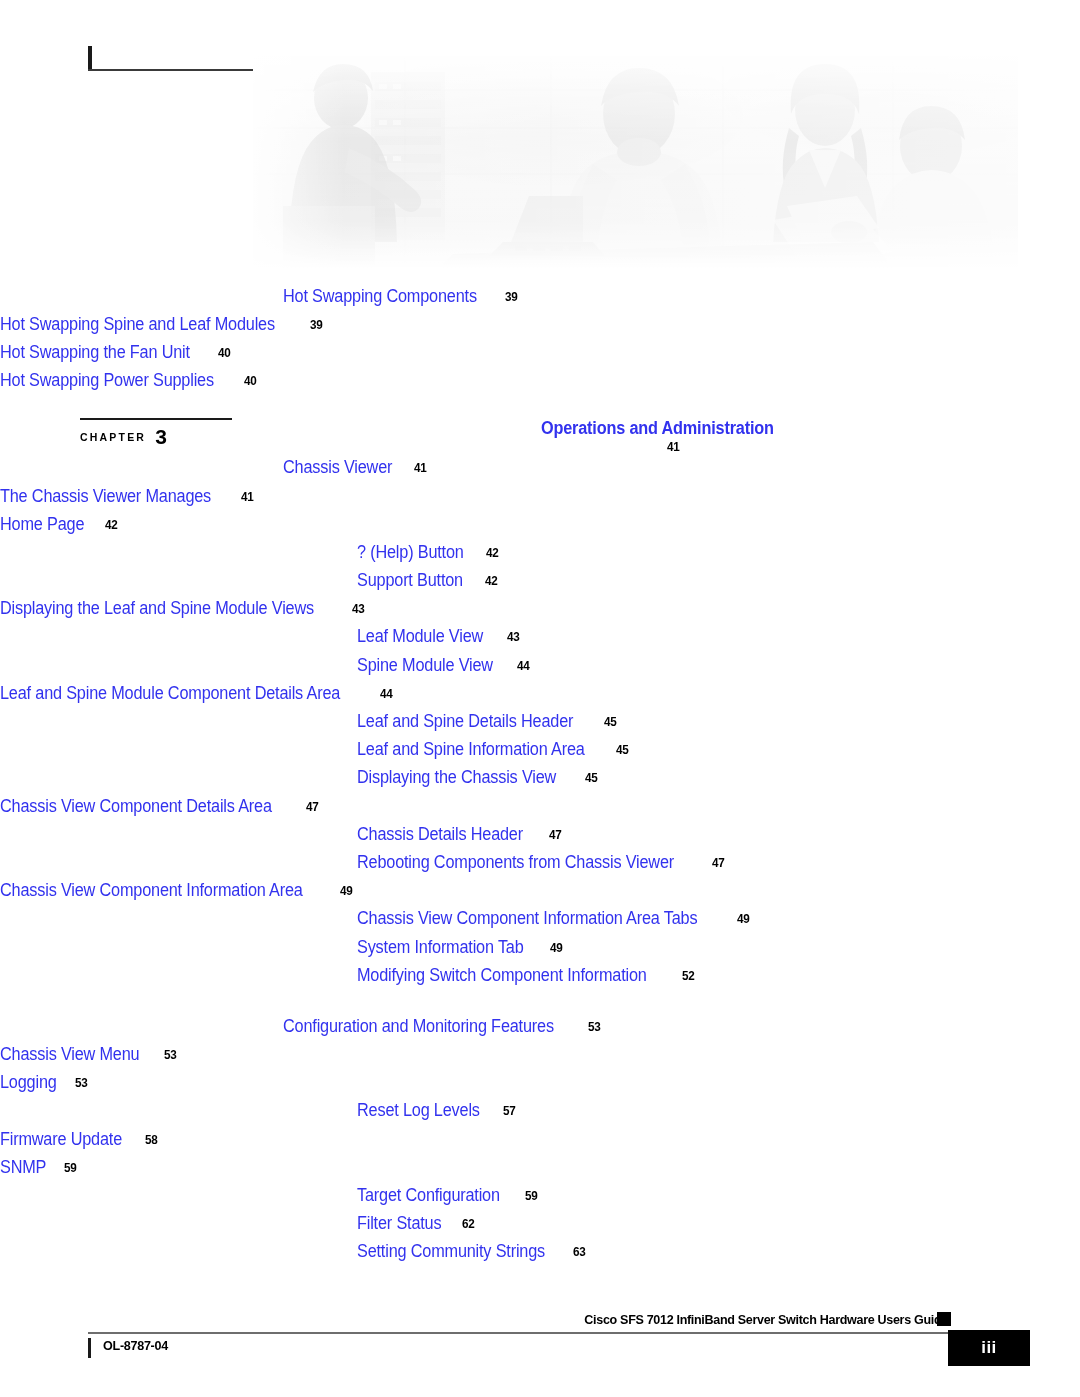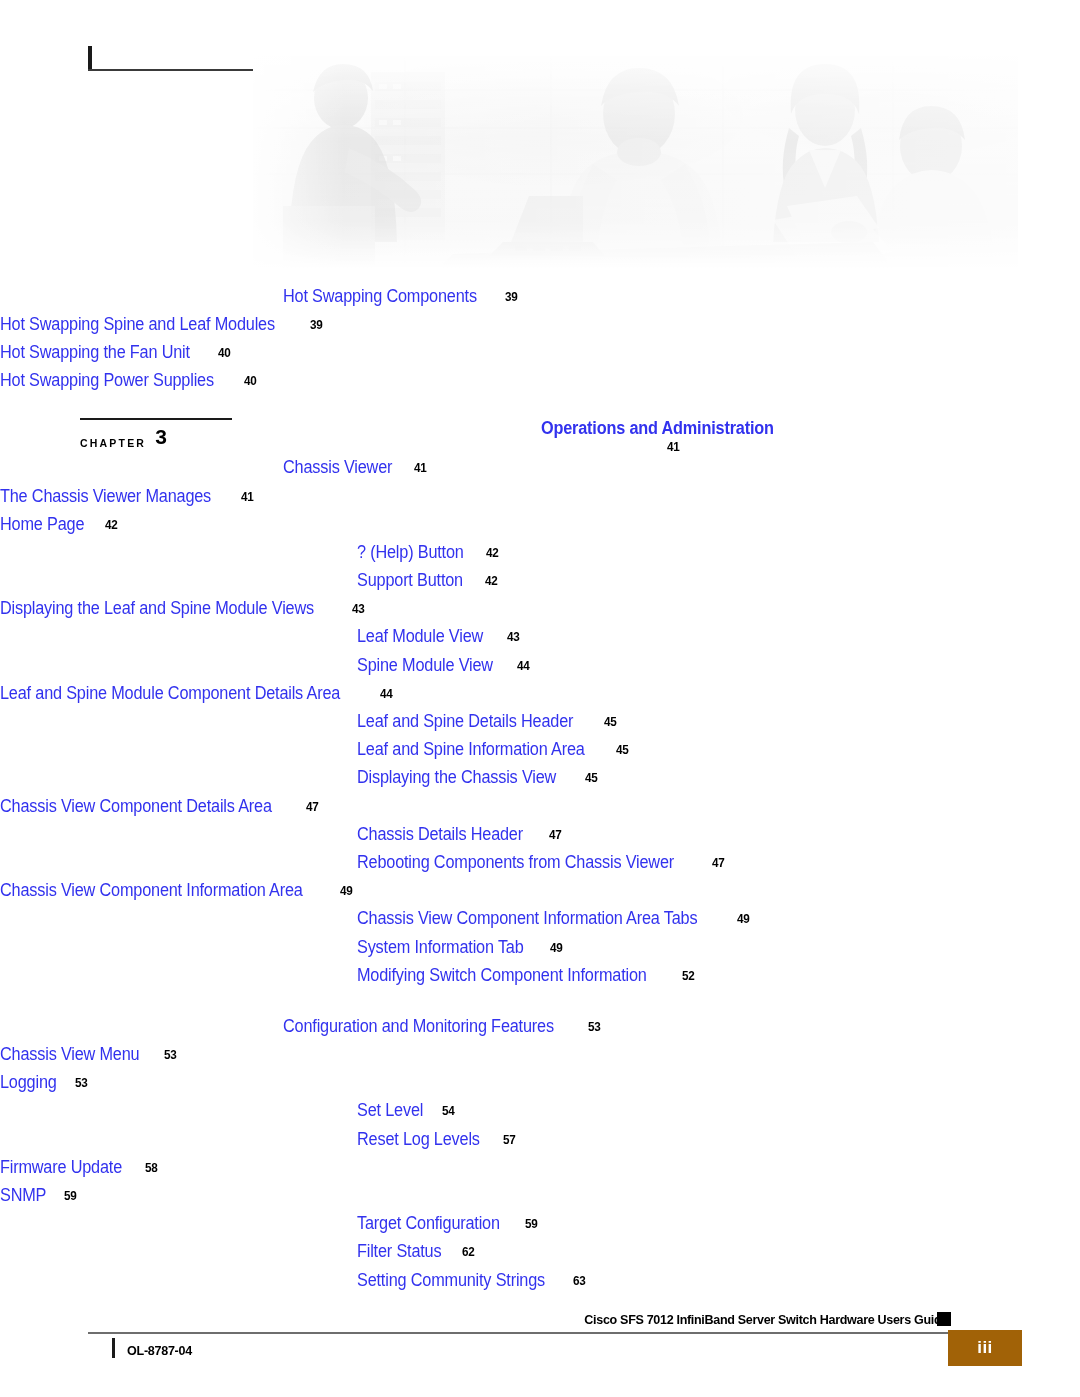--- a/index.html
+++ b/index.html
@@ -22,21 +22,21 @@
   #banner{
     position:absolute;left:253px;top:56px;width:765px;height:212px;
     overflow:hidden;
     background:#f2f2f2;
   }
   #banner svg{display:block;width:765px;height:212px;}
 
   
   #chapter-marker{position:absolute;left:80px;top:418px;width:160px;}
   #chapter-rule{width:152px;height:1.6px;background:#1a1a1a;margin-bottom:5px;}
-  #chapter-line{display:flex;align-items:flex-end;white-space:nowrap;}
+  #chapter-line{display:flex;align-items:center;white-space:nowrap;}
   #chapter-word{
     font-size:10.5px;font-weight:bold;letter-spacing:2.2px;color:#000;
     font-family:"Liberation Sans", sans-serif;
   }
   #chapter-num{
     font-size:21px;font-weight:bold;color:#000;margin-left:9px;
     font-family:"Liberation Sans", sans-serif;
   }
 
   
@@ -82,28 +82,28 @@
     font-family:"Liberation Sans", sans-serif;
     font-size:13.5px;font-weight:bold;color:#000;
     letter-spacing:-0.35px;
     white-space:nowrap;
     transform:scaleX(0.93);
     transform-origin:right center;
   }
   #footer-smallsq{position:absolute;left:937px;top:4px;width:14px;height:14px;background:#000;}
   #footer-rule{position:absolute;left:88px;top:24px;width:900px;height:1.6px;background:#6e6e6e;}
   #footer-tab{
-    position:absolute;left:948px;top:22px;width:74px;height:36px;background:#a16207;
+    position:absolute;left:948px;top:22px;width:82px;height:36px;background:#000000;
     display:flex;align-items:center;justify-content:center;
   }
   #footer-page{
     color:#fff;font-family:"Liberation Sans", sans-serif;
     font-size:17px;font-weight:bold;letter-spacing:0.5px;
   }
-  #footer-left{position:absolute;left:88px;top:30px;display:flex;align-items:flex-end;margin-left:24px;}
+  #footer-left{position:absolute;left:88px;top:30px;display:flex;align-items:flex-start;}
   #footer-tick{width:3px;height:20px;background:#1a1a1a;margin-right:12px;}
   #footer-doc{
     font-family:"Liberation Sans", sans-serif;
     font-size:13.5px;font-weight:bold;color:#000;letter-spacing:-0.3px;
     transform:scaleX(0.93);transform-origin:left center;
   }
 </style>
 </head>
 <body>
 
@@ -349,24 +349,20 @@
     </div>
     <div class="toc-row lvl3">
       <span class="toc-title">Chassis View Menu</span>
       <span class="toc-page">53</span>
     </div>
     <div class="toc-row lvl3">
       <span class="toc-title">Logging</span>
       <span class="toc-page">53</span>
     </div>
     <div class="toc-row lvl4">
-      <span class="toc-title">Set Level</span>
-      <span class="toc-page">54</span>
-    </div>
-    <div class="toc-row lvl4">
       <span class="toc-title">Reset Log Levels</span>
       <span class="toc-page">57</span>
     </div>
     <div class="toc-row lvl3">
       <span class="toc-title">Firmware Update</span>
       <span class="toc-page">58</span>
     </div>
     <div class="toc-row lvl3">
       <span class="toc-title">SNMP</span>
       <span class="toc-page">59</span>

